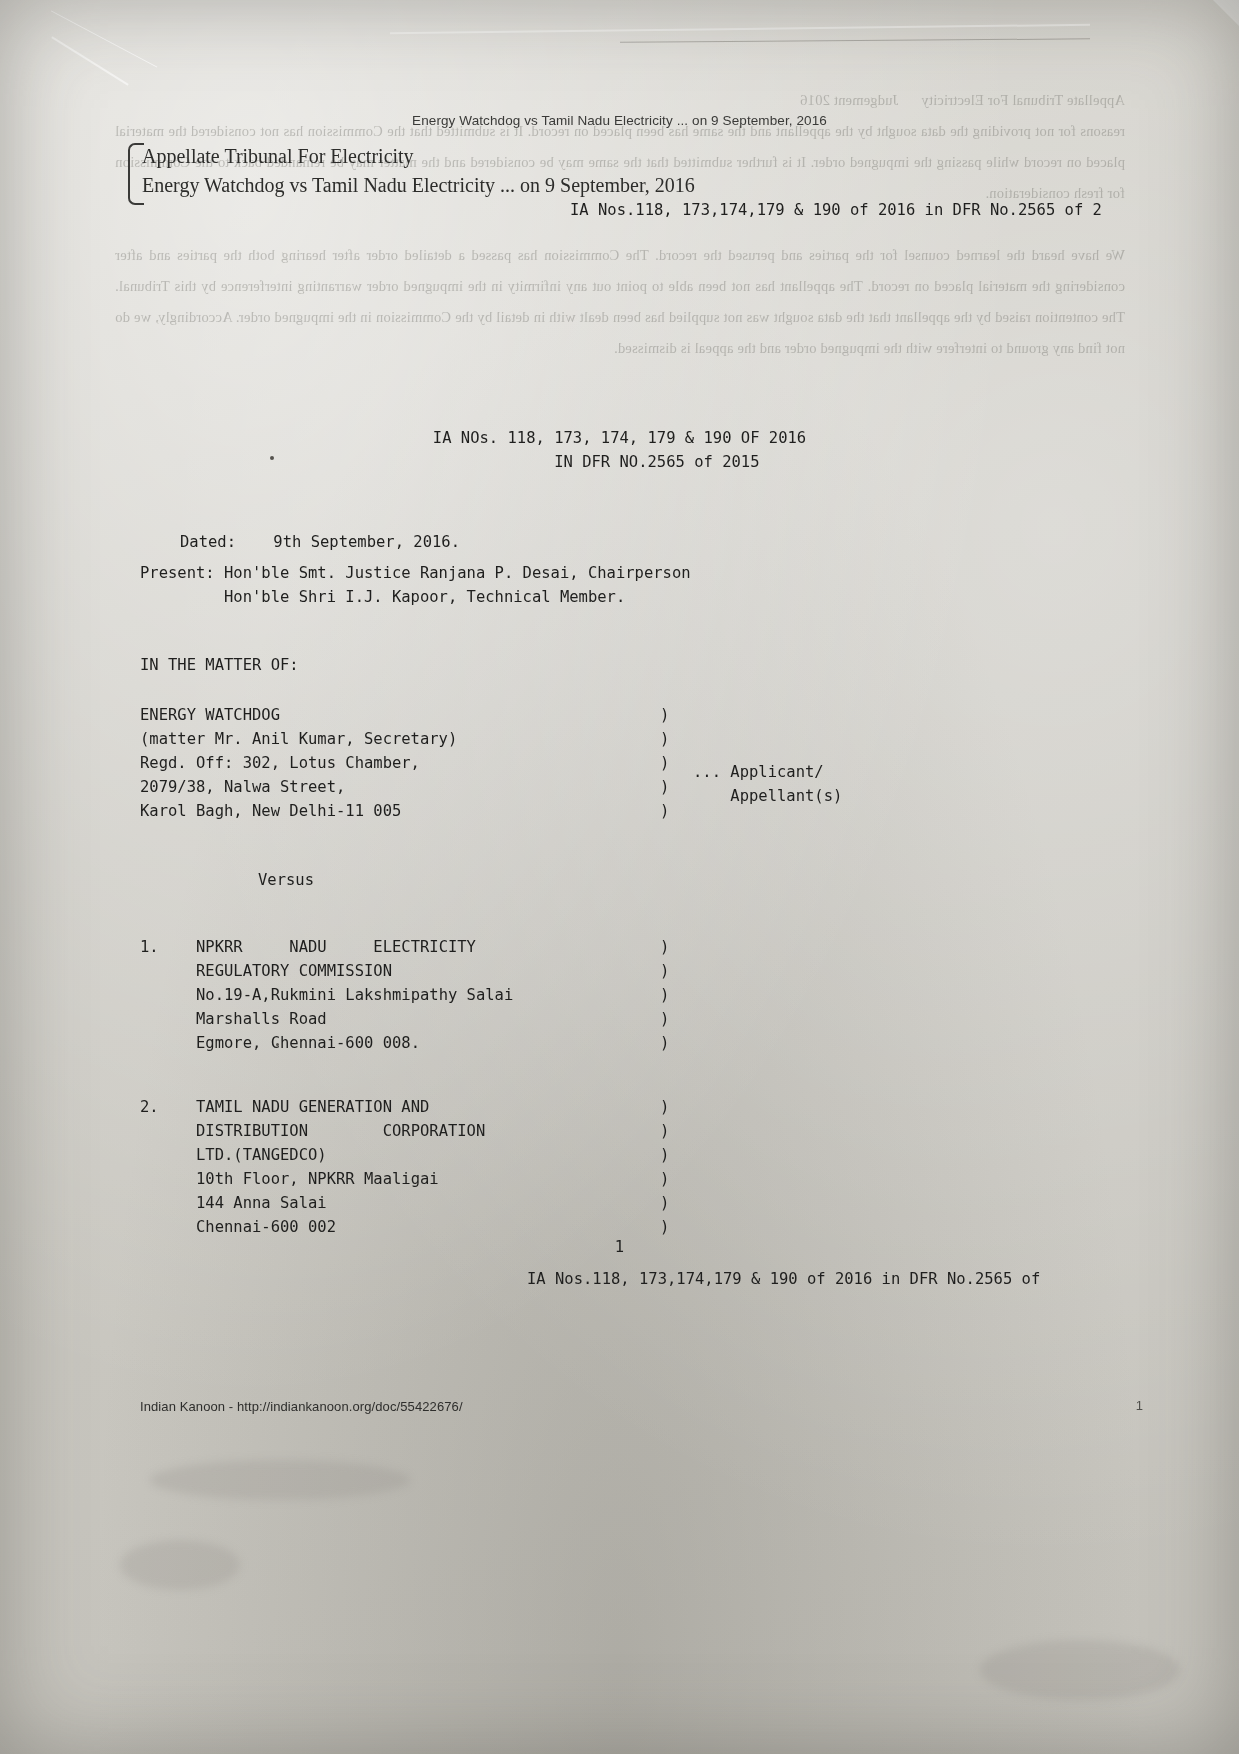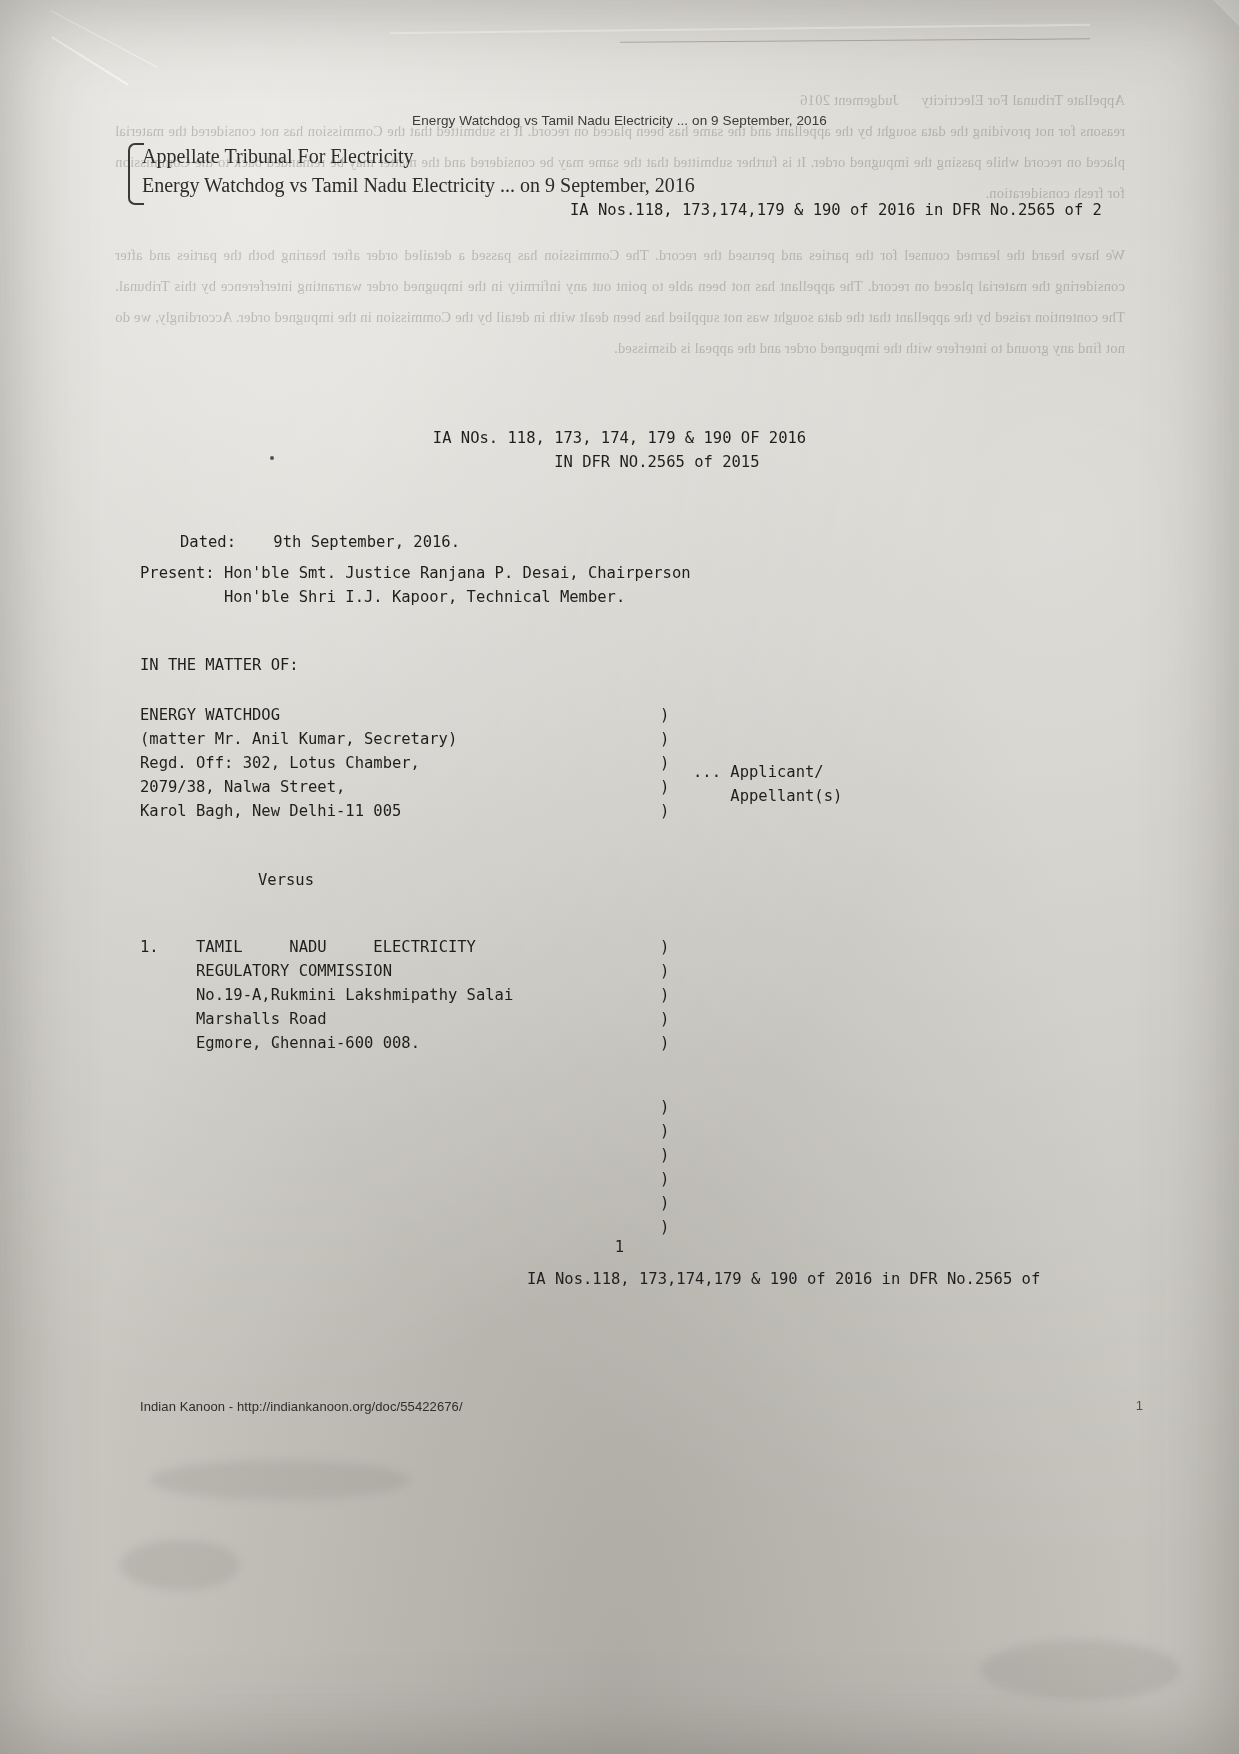--- a/index.html
+++ b/index.html
@@ -235,32 +235,38 @@
 )
 )
 )
 )</div>
 
   <div class="mono t-appl"><span>... Applicant/</span>
     <span>Appellant(s)</span></div>
 
   <div class="mono t-versus">Versus</div>
 
-  <div class="mono t-r1"><span>1.</span>    <span>TAMIL     NADU     ELECTRICITY</span>
+  <div class="mono t-r1"><span>1.</span>    <span>NPKRR     NADU     ELECTRICITY</span>
       <span>REGULATORY COMMISSION</span>
       <span>No.19-A,Rukmini Lakshmipathy Salai</span>
       <span>Marshalls Road</span>
       <span>Egmore, Chennai-600 008.</span></div>
 
   <div class="mono t-r1-br">)
 )
 )
 )
 )</div>
 
+  <div class="mono t-r2"><span>2.</span>    <span>TAMIL NADU GENERATION AND</span>
+      <span>DISTRIBUTION        CORPORATION</span>
+      <span>LTD.(TANGEDCO)</span>
+      <span>10th Floor, NPKRR Maaligai</span>
+      <span>144 Anna Salai</span>
+      <span>Chennai-600 002</span></div>
 
   <div class="mono t-r2-br">)
 )
 )
 )
 )
 )</div>
 
   <div class="stray-dot d1"></div>
   <div class="stray-dot d2"></div>

